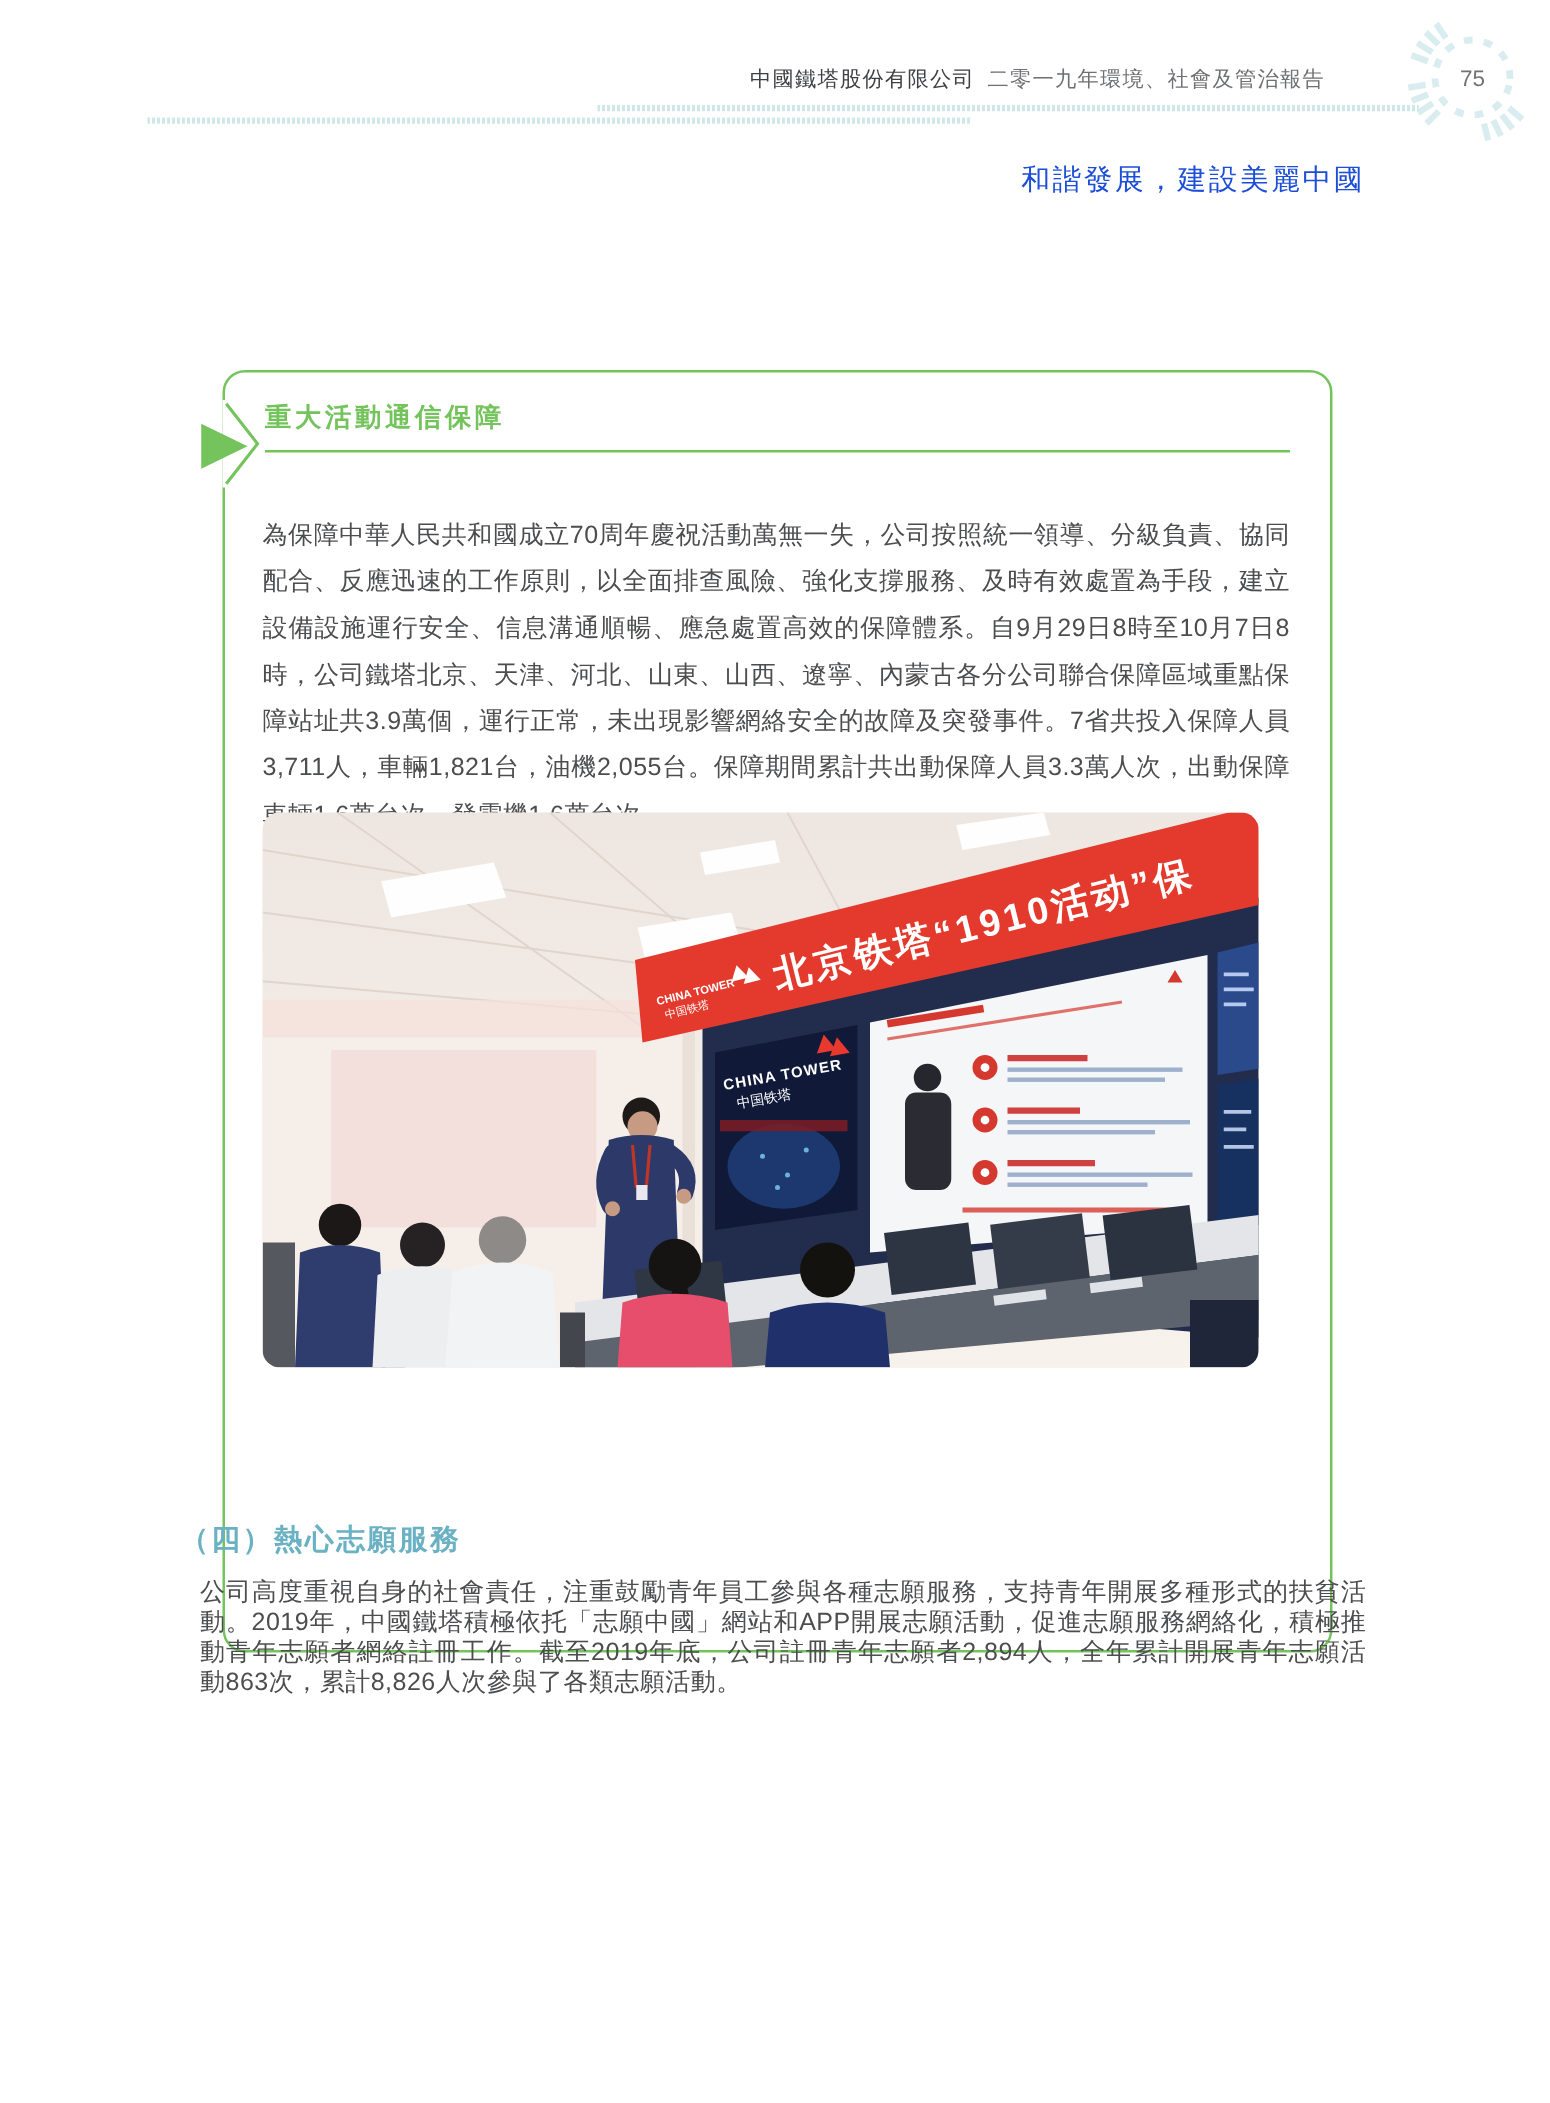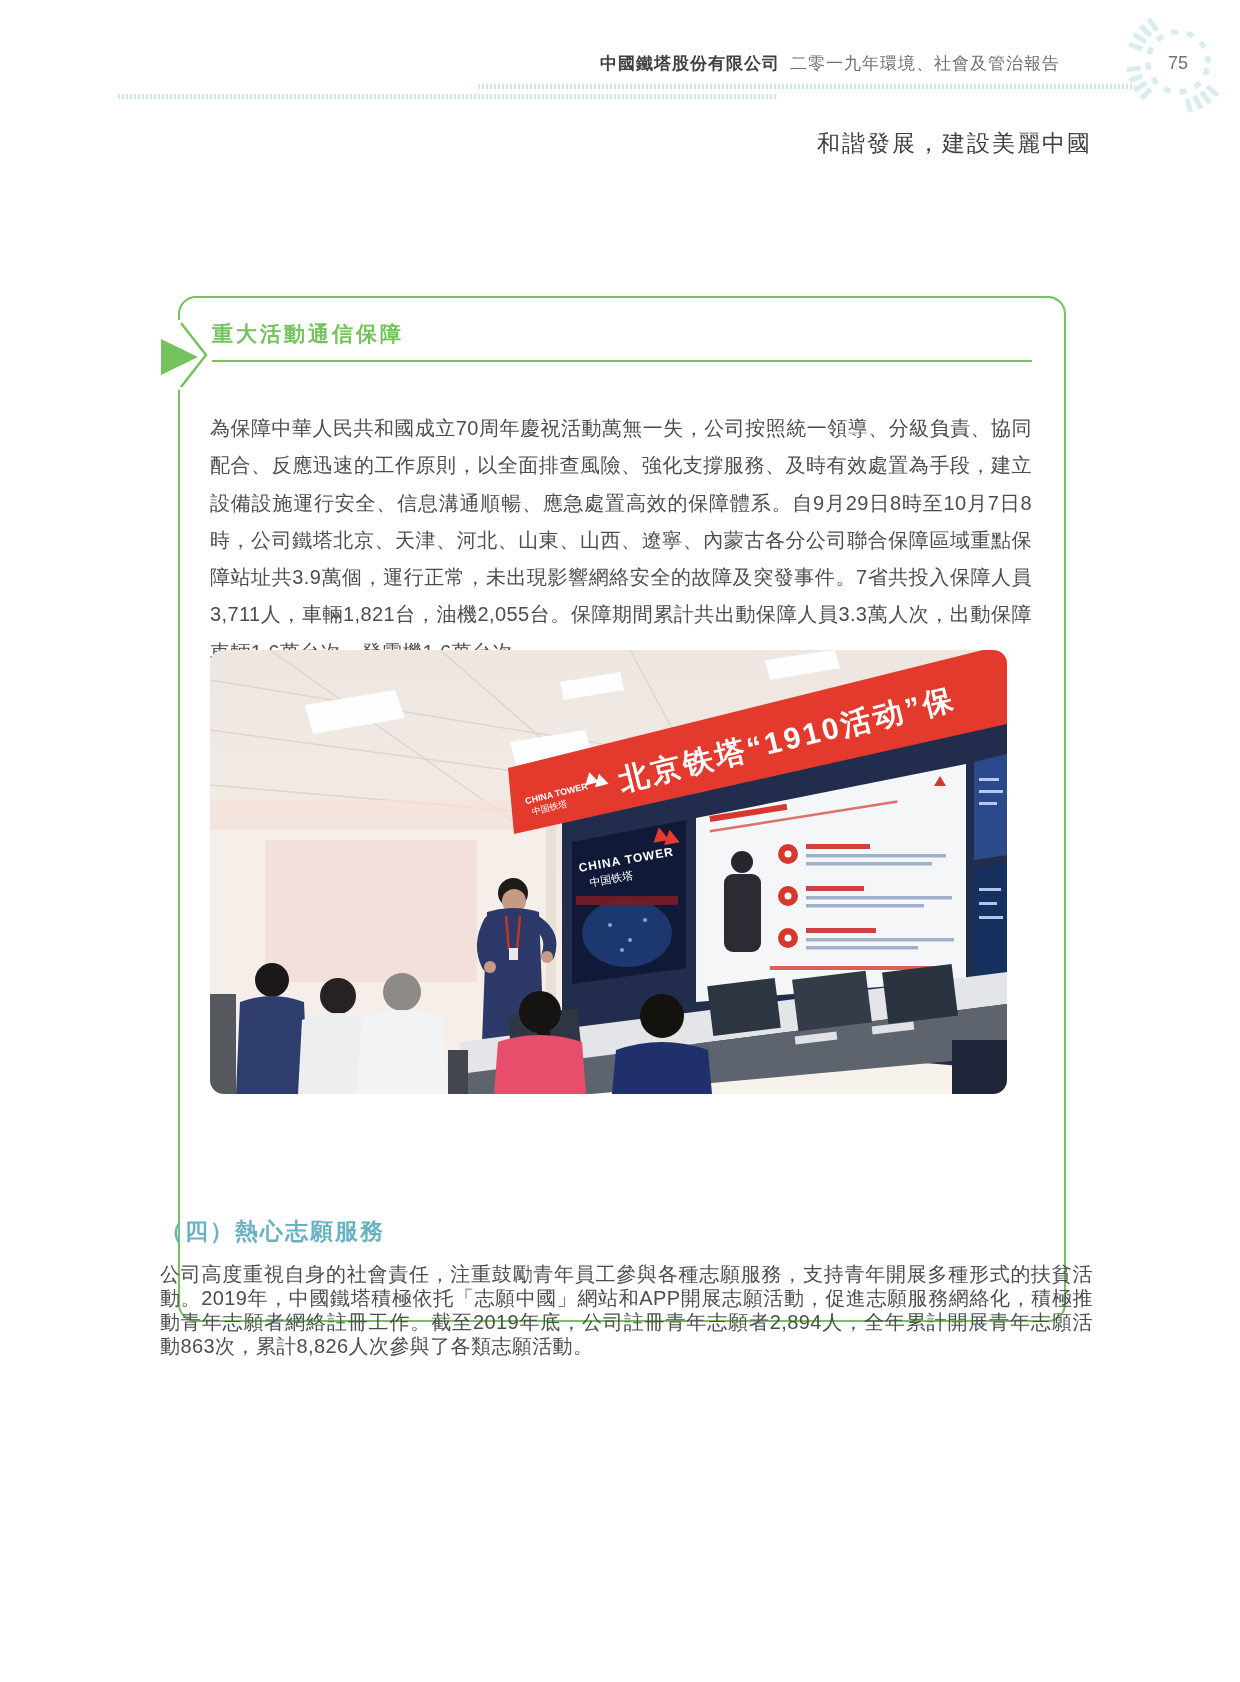--- a/index.html
+++ b/index.html
@@ -6,31 +6,31 @@
   html,body { background:#ffffff; }
   body { font-family:"Liberation Sans","DejaVu Sans",sans-serif; }
   .page {
     position:relative; width:1240px; height:1682px; margin:0 auto;
     background:#ffffff; overflow:hidden;
   }
   
   .hdr-text {
     position:absolute; top:52px; right:180px; font-size:17px; white-space:nowrap;
   }
-  .hdr-company { font-weight:bold; color:#3f4043; letter-spacing:1px; }
+  .hdr-company { font-weight:normal; color:#3f4043; letter-spacing:1px; }
   .hdr-report  { color:#6e7073; margin-left:10px; letter-spacing:1px; }
   .deco-svg { position:absolute; left:1118px; top:6px; }
   .dotline {
     position:absolute; height:5px;
     background:repeating-linear-gradient(90deg, var(--dotted-line,#cfe7e9) 0 2px, transparent 2px 4px);
   }
   .dl1 { left:478px; top:84px; width:657px; }
   .dl2 { left:118px; top:94px; width:659px; }
   .chapter-heading {
-    position:absolute; top:128px; right:148px; font-size:23px; color:#404040; letter-spacing:2px;
+    position:absolute; top:128px; right:148px; font-size:23px; color:#1d4ed8; letter-spacing:2px;
   }
   
   .hl-box {
     position:absolute; left:178px; top:296px; width:888px; height:1026px;
     border:2px solid var(--green,#74c35c); border-radius:18px; background:#fff;
   }
   .box-marker { position:absolute; left:-32px; top:12px; }
   .box-title {
     position:absolute; left:32px; top:22px; font-size:21px; font-weight:bold;
     color:var(--green,#74c35c); letter-spacing:3px;
@@ -49,21 +49,21 @@
     border-radius:14px; overflow:hidden; background:#efe9e3;
   }
   .photo-frame svg { display:block; width:100%; height:100%; }
   .photo-caption {
     position:absolute; left:30px; top:816px; width:797px; text-align:center;
     font-size:16px; color:var(--body-text,#4c4d4f); letter-spacing:1px;
   }
   .cap-marker { color:var(--green,#74c35c); font-size:14px; margin-right:4px; }
   
   .sec-heading {
-    position:absolute; left:160px; top:1216px; font-size:23px; font-weight:bold;
+    position:absolute; left:144px; top:1216px; font-size:23px; font-weight:bold;
     color:var(--teal,#69b1c3); letter-spacing:2px;
   }
   .sec-body {
     position:absolute; left:160px; top:1262px; width:933px;
     font-size:20px; line-height:24px; color:var(--body-text,#4c4d4f);
     text-align:justify; letter-spacing:0.4px;
   }
 </style>
 </head>
 <body>

